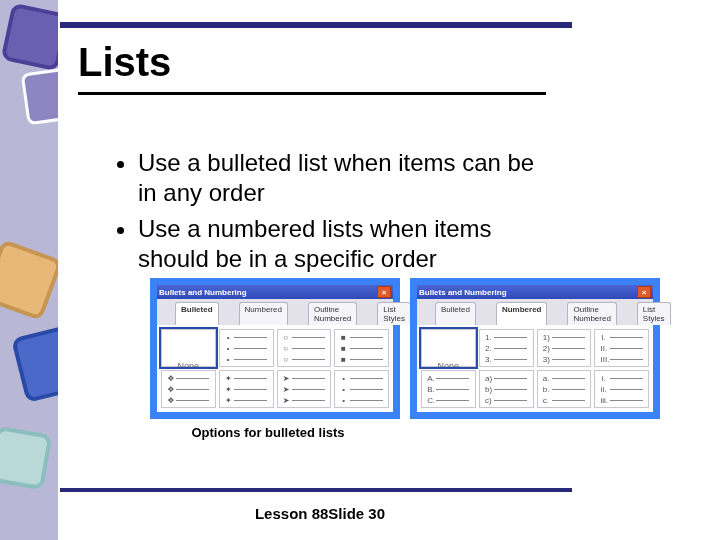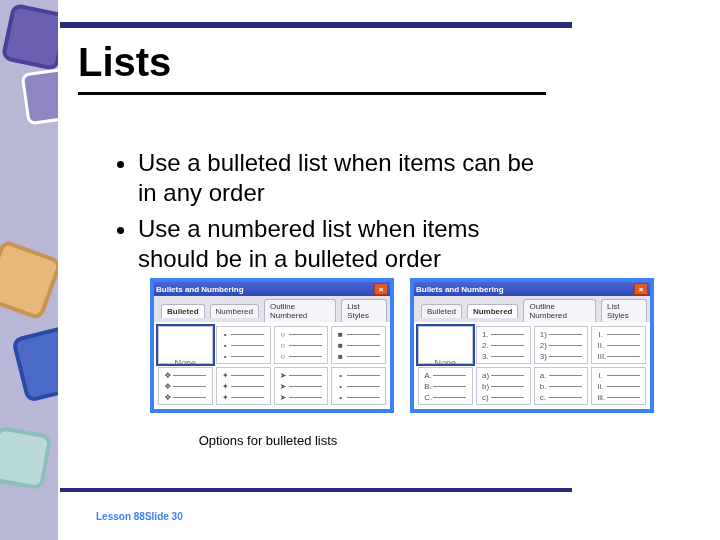--- a/index.html
+++ b/index.html
@@ -53,49 +53,49 @@
 
   .bullets {
     position: absolute; left: 98px; right: 40px; top: 124px;
     font-size: 24px; line-height: 1.25; color: #000000;
   }
   .bullets li { margin-bottom: 6px; }
 
   
   .figs { position: absolute; left: 150px; top: 278px; width: 500px; display: flex; gap: 24px; }
   .fig  { width: 236px; }
-  .win  { width: 236px; border: 4px solid #3b82f6; background:#eceaf2; font-size: 8px; }
+  .win  { width: 236px; border: 7px solid #3b82f6; background:#eceaf2; font-size: 8px; }
   .titlebar {
     display: flex; align-items: center; justify-content: space-between;
     height: 14px; padding: 0 2px;
     background: linear-gradient(#4a66d4, #2e49b8);
     color: #fff; font-weight: bold;
   }
   .titlebar .close {
     width: 12px; height: 10px; background:#e05a2a; color:#fff;
     display:flex; align-items:center; justify-content:center; font-size:8px; border:1px solid #b03a10;
   }
-  .tabs { display:flex; gap:5px; padding:3px 3px 0 7px; background:#e3e1ea;align-items:center; }
+  .tabs { display:flex; gap:20px; padding:3px 3px 0 18px; background:#e3e1ea; }
   .tab  { padding:2px 5px; background:#f5f4f8; border:1px solid #b6b4c4; border-bottom:none; border-radius:3px 3px 0 0; color:#333; }
   .tab.active { background:#fff; font-weight:bold; }
   .grid { display:grid; grid-template-columns:repeat(4,1fr); gap:3px; padding:4px; background:#fff; }
   .cell { height:36px; border:1px solid #c8c6d4; background:#fff; display:flex; align-items:center; justify-content:center; position:relative; }
   .cell.sel { outline:2px solid #2a4aa8; }
   .none    { color:#666; font-size:9px;margin-top:36px; }
   .lines   { width:80%; }
   .lines .row { display:flex; align-items:center; gap:3px; margin:2px 0; }
   .lines .mk  { width:6px; display:inline-block; text-align:center; color:#555; font-size:8px; }
   .lines .ln  { flex:1; height:1px; background:#888; }
 
-  .caption { text-align:center; margin-top:20px; font-size:13px; color:#000; }
+  .caption { text-align:center; margin-top:6px; font-size:13px; color:#000;font-weight:bold; }
 
   .footer {
     position:absolute; left:96px; right:40px; bottom:18px;
-    display:flex; justify-content:flex-start;
-    font-size:10px; font-weight:bold; color:#3b82f6;
+    display:flex; justify-content:center;
+    font-size:15px; font-weight:bold; color:#000000;
   }
 </style>
 </head>
 <body>
 
 <div class="slide">
 
   <div class="left-band">
     <div class="shape sq-purple"></div>
     <div class="shape sq-glyph"></div>
@@ -104,21 +104,21 @@
     <div class="shape sq-teal"></div>
   </div>
 
   <div class="rule-top"></div>
 
   <div class="title">Lists</div>
   <div class="title-underline"></div>
 
   <ul class="bullets">
     <li>Use a bulleted list when items can be in any order</li>
-    <li>Use a numbered list when items should be in a bulleted order</li>
+    <li>Use a numbered lists when items should be in a specific order</li>
   </ul>
 
   <div class="figs">
 
     <div class="fig">
       <div class="win">
         <div class="titlebar">
           <span>Bullets and Numbering</span>
           <span class="close">×</span>
         </div>

